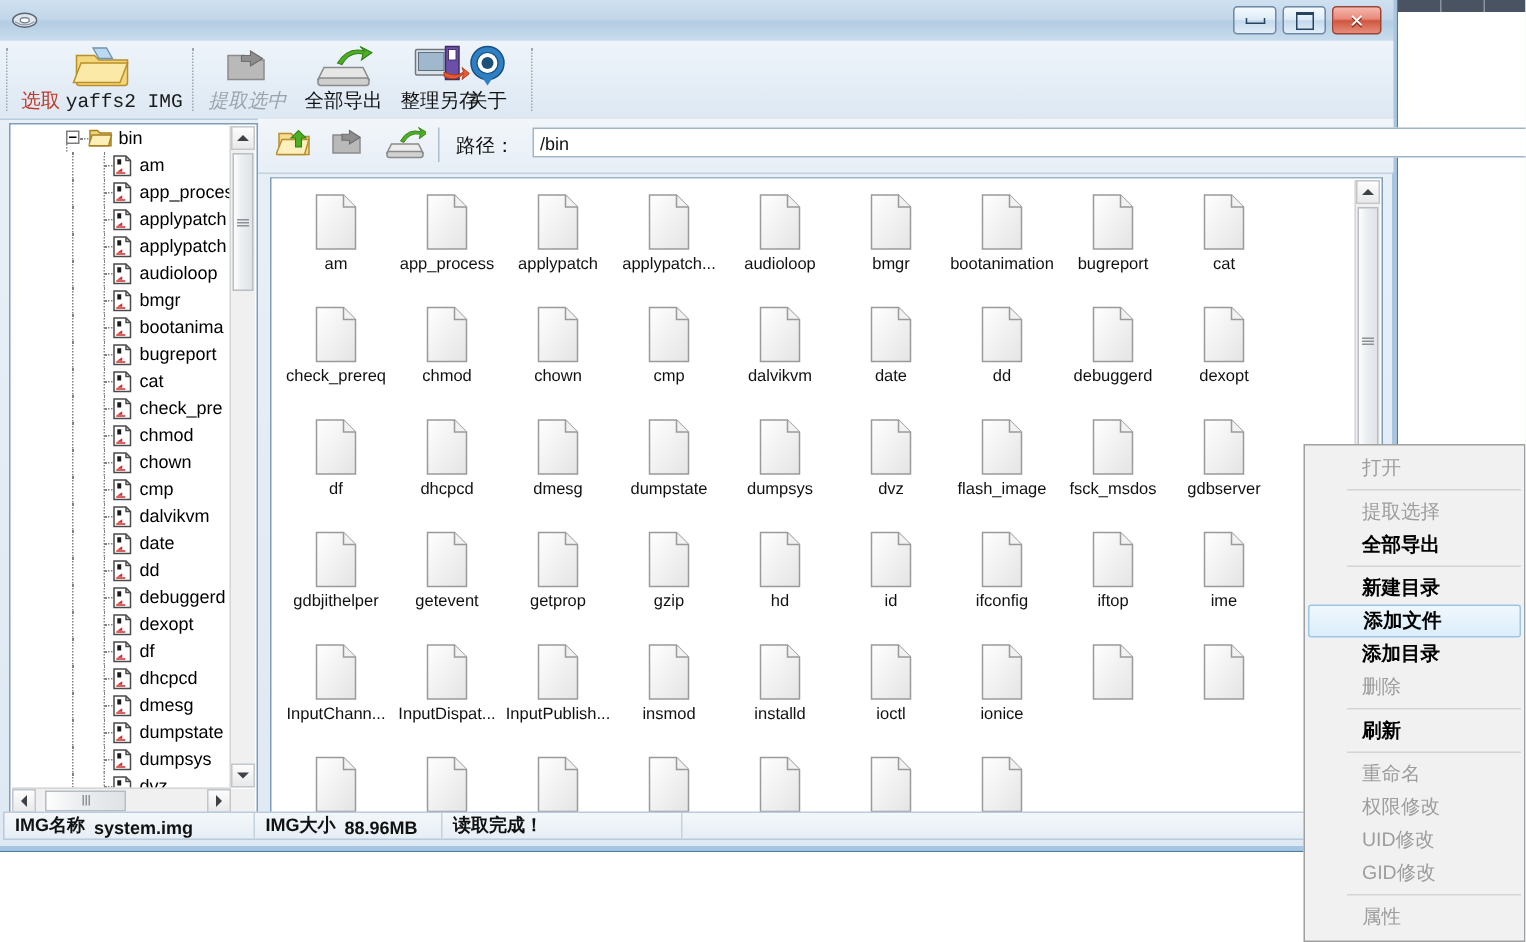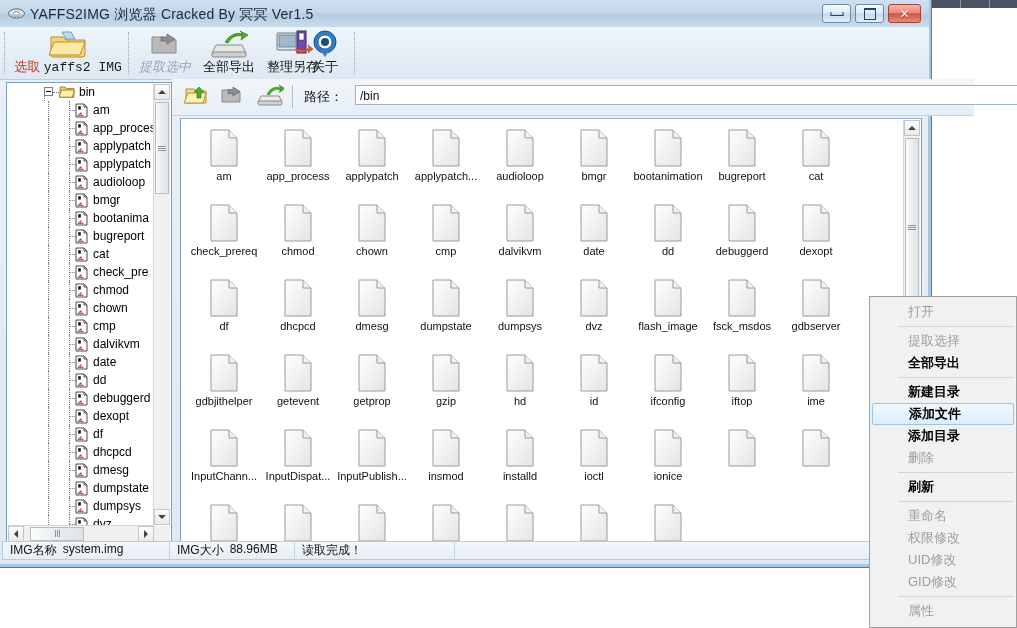--- a/index.html
+++ b/index.html
@@ -67,21 +67,21 @@
   .tbtn .ic{height:30px;display:flex;align-items:center;justify-content:center;}
   .tbtn .lbl{font-size:13px;line-height:16px;white-space:nowrap;}
   .lbl .cn{color:#c0392b;text-align:right;}
   .lbl .cn.dim{color:#9aa3ab;font-style:italic;}
   .lbl .mono{font-family:"Liberation Mono","DejaVu Sans Mono",monospace;color:#1a1a1a;font-size:13px;}
   .lbl .cn.blk{color:#111;}
 
   
   #pathbar{
     position:absolute;left:172px;top:79px;width:757px;height:36px;
-    background:linear-gradient(#f2f6fa,#e6eef6);border-bottom:1px solid #c3d2e0;padding-left:45px;
+    background:linear-gradient(#f2f6fa,#e6eef6);border-bottom:1px solid #c3d2e0;
   }
   .ptbtn{position:absolute;top:4px;width:28px;height:26px;display:flex;align-items:center;justify-content:center;}
   #pt1{left:10px;} #pt2{left:46px;} #pt3{left:84px;}
   #pathsep{position:absolute;left:120px;top:6px;height:23px;border-left:1px solid #aebdcc;}
   #pathlabel{position:absolute;left:132px;top:9px;font-size:13px;color:#111;white-space:nowrap;}
   #pathinput{
     position:absolute;left:183px;top:6px;width:744px;height:20px;
     background:#fff;border:1px solid #9fb4c7;box-sizing:border-box;
     font-family:"Liberation Sans",sans-serif;font-size:12px;color:#111;
     padding:2px 4px;line-height:16px;
@@ -153,21 +153,21 @@
     margin-top:3px;width:74px;text-align:center;font-size:11px;color:#111;
     white-space:nowrap;overflow:hidden;text-overflow:clip;line-height:13px;
   }
 
   
   #statusbar{
     position:absolute;left:2px;bottom:4px;width:924px;height:19px;
     background:linear-gradient(#f3f7fa,#e6eef5);border:1px solid #b9cbdc;box-sizing:border-box;
     display:flex;align-items:stretch;font-size:12px;
   }
-  .stcell{display:flex;align-items:flex-start;padding:0 7px;border-right:1px solid #c4d2de;white-space:nowrap;}
+  .stcell{display:flex;align-items:flex-end;padding:0 7px;border-right:1px solid #c4d2de;white-space:nowrap;font-weight:bold;}
   .st-label{color:#111;margin-right:6px;}
   .st-value{color:#111;}
 
   
   #ctxmenu{
     position:absolute;left:869px;top:296px;width:148px;height:332px;
     background:#f1f1f1;border:1px solid #a0a0a0;box-sizing:border-box;
     font-size:13px;
   }
   #ctxmenu .gutter{position:absolute;left:1px;top:1px;width:27px;bottom:1px;background:#f1f1f1;}
@@ -199,21 +199,20 @@
  <div id="winframe">
 
   <div id="titlebar">
     <span id="title-icon">
       <svg width="17" height="17" viewBox="0 0 17 17">
         <ellipse cx="8.5" cy="8.5" rx="8" ry="4.6" fill="#dfe6ee" stroke="#5a6673" stroke-width="1"></ellipse>
         <ellipse cx="8.5" cy="8.5" rx="3" ry="1.7" fill="#ffffff" stroke="#6f7b88" stroke-width=".8"></ellipse>
         <path d="M2 9.5 Q8.5 13.8 15 9.5" stroke="#8d98a4" fill="none" stroke-width=".8"></path>
       </svg>
     </span>
-    <span id="title-text">YAFFS2IMG 浏览器 Cracked By 冥冥 Ver1.5</span>
 
     <div class="winbtn" id="btn-min">
       <span class="g">
             <i class="min-glyph"></i>
           </span>
     </div>
     <div class="winbtn" id="btn-max">
       <span class="g">
             <i class="max-glyph"></i>
           </span>

